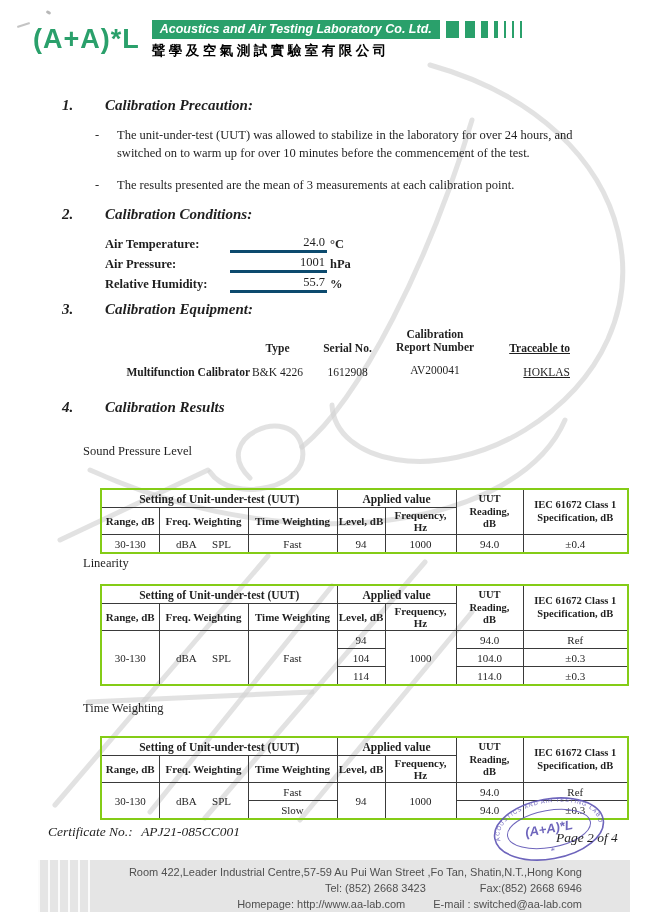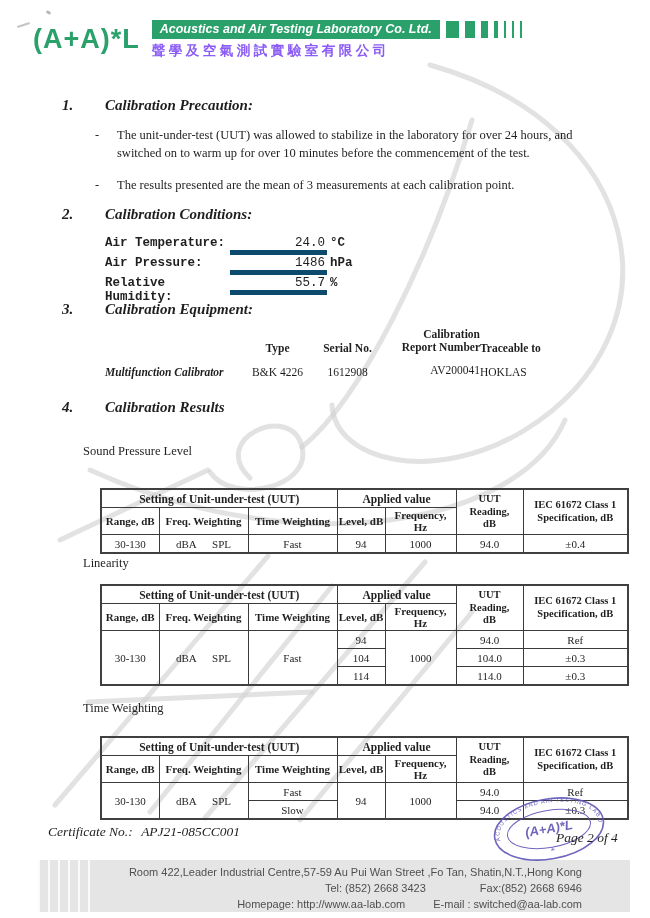--- a/index.html
+++ b/index.html
@@ -26,43 +26,43 @@
   .company-zh{font-size:13.5px;letter-spacing:3.5px;margin-top:3px;font-weight:bold;}
   
   .sec{position:absolute;left:0;width:650px;display:flex;}
   .sec .num{width:43px;margin-left:62px;font-weight:bold;font-style:italic;font-size:15px;}
   .sec .ttl{font-weight:bold;font-style:italic;font-size:15px;}
   .bullet{position:absolute;left:95px;display:flex;font-size:12.5px;line-height:1.45;}
   .bullet .dash{width:22px;}
   .bullet .btxt{width:478px;}
   
   .cond{position:absolute;left:105px;top:236px;font-size:12.5px;}
-  .cond-row{display:flex;align-items:flex-start;height:16px;margin-bottom:4px;font-family:Liberation Mono, monospace;}
+  .cond-row{display:flex;align-items:center;height:16px;margin-bottom:4px;}
   .cond-row .clabel{width:125px;font-weight:bold;}
-  .cond-row .cval{width:95px;text-align:right;border-bottom:5px solid #0c4a6e;padding-right:2px;}
+  .cond-row .cval{width:95px;text-align:right;border-bottom:3px solid #0c4a6e;padding-right:2px;}
   .cond-row .cunit{margin-left:3px;font-weight:bold;}
   
   .equip{position:absolute;left:105px;top:328px;font-size:11.5px;}
   .equip .erow{display:flex;align-items:flex-end;}
-  .equip .c0{width:145px;text-align:left;font-style:italic;}
+  .equip .c0{width:145px;text-align:right;}
   .equip .c1{width:55px;text-align:center;}
   .equip .c2{width:85px;text-align:center;}
-  .equip .c3{width:90px;text-align:right;line-height:1.15;}
-  .equip .c4{width:90px;text-align:left;}
+  .equip .c3{width:90px;text-align:center;line-height:1.15;}
+  .equip .c4{width:90px;text-align:right;text-decoration:underline;}
   .equip .ehead{font-weight:bold;}
   .equip .edata{margin-top:10px;}
   .equip .edata .c0{font-weight:bold;}
   
   .sublabel{position:absolute;left:83px;font-size:12.5px;}
   
   table.res{position:absolute;left:100px;border-collapse:collapse;width:527px;
             font-size:11px;table-layout:fixed;}
   table.res td{border:1px solid #3a3a3a;text-align:center;padding:1px 1px;height:15px;
                overflow:hidden;}
-  table.res{border:2px solid #404040;padding-left:27px;}
+  table.res{border:2px solid #84cc16;padding-left:27px;}
   table.res .gh{font-weight:bold;font-size:11.5px;}
   table.res .sh{font-weight:bold;}
   table.res .two{font-weight:bold;font-size:10.5px;line-height:1.2;}
   .fwcell{display:flex;justify-content:space-evenly;}
   
   .certline{position:absolute;left:48px;top:824px;font-style:italic;font-size:13.5px;}
   .pageno{position:absolute;left:556px;top:830px;font-style:italic;font-size:13.5px;z-index:3;}
   .stamp{position:absolute;left:490px;top:796px;z-index:2;opacity:.9;transform:rotate(-10deg);}
   .footbar{position:absolute;left:38px;top:860px;width:592px;height:52px;background:#e5e5e5;
            font-family:"Liberation Sans",sans-serif;font-size:11px;color:#4f4f4f;}
@@ -101,21 +101,21 @@
         <div class="bars">
           <span style="width:13px;background:#2aa06b"></span>
           <span style="width:10px;background:#2aa06b"></span>
           <span style="width:7px;background:#2aa06b"></span>
           <span style="width:4px;background:#2aa06b"></span>
           <span style="width:2px;background:#2aa06b"></span>
           <span style="width:2px;background:#2aa06b"></span>
           <span style="width:2px;background:#2aa06b"></span>
         </div>
       </div>
-      <div class="company-zh" style="color:#8b5cf6">聲學及空氣測試實驗室有限公司</div>
+      <div class="company-zh" style="color:#000000">聲學及空氣測試實驗室有限公司</div>
     </div>
   </div>
 
   <div class="sec" style="top:97px">
     <div class="num">1.</div>
     <div class="ttl">Calibration Precaution:</div>
   </div>
   <div class="bullet" style="top:126px">
     <span class="dash">-</span>
     <span class="btxt">The unit-under-test (UUT) was allowed to stabilize in the laboratory for over 24 hours, and switched on to warm up for over 10 minutes before the commencement of the test.</span>
@@ -130,21 +130,21 @@
     <div class="ttl">Calibration Conditions:</div>
   </div>
   <div class="cond">
     <div class="cond-row">
       <span class="clabel">Air Temperature:</span>
       <span class="cval">24.0</span>
       <span class="cunit">°C</span>
     </div>
     <div class="cond-row">
       <span class="clabel">Air Pressure:</span>
-      <span class="cval">1486</span>
+      <span class="cval">1001</span>
       <span class="cunit">hPa</span>
     </div>
     <div class="cond-row">
       <span class="clabel">Relative Humidity:</span>
       <span class="cval">55.7</span>
       <span class="cunit">%</span>
     </div>
   </div>
 
   <div class="sec" style="top:301px">

